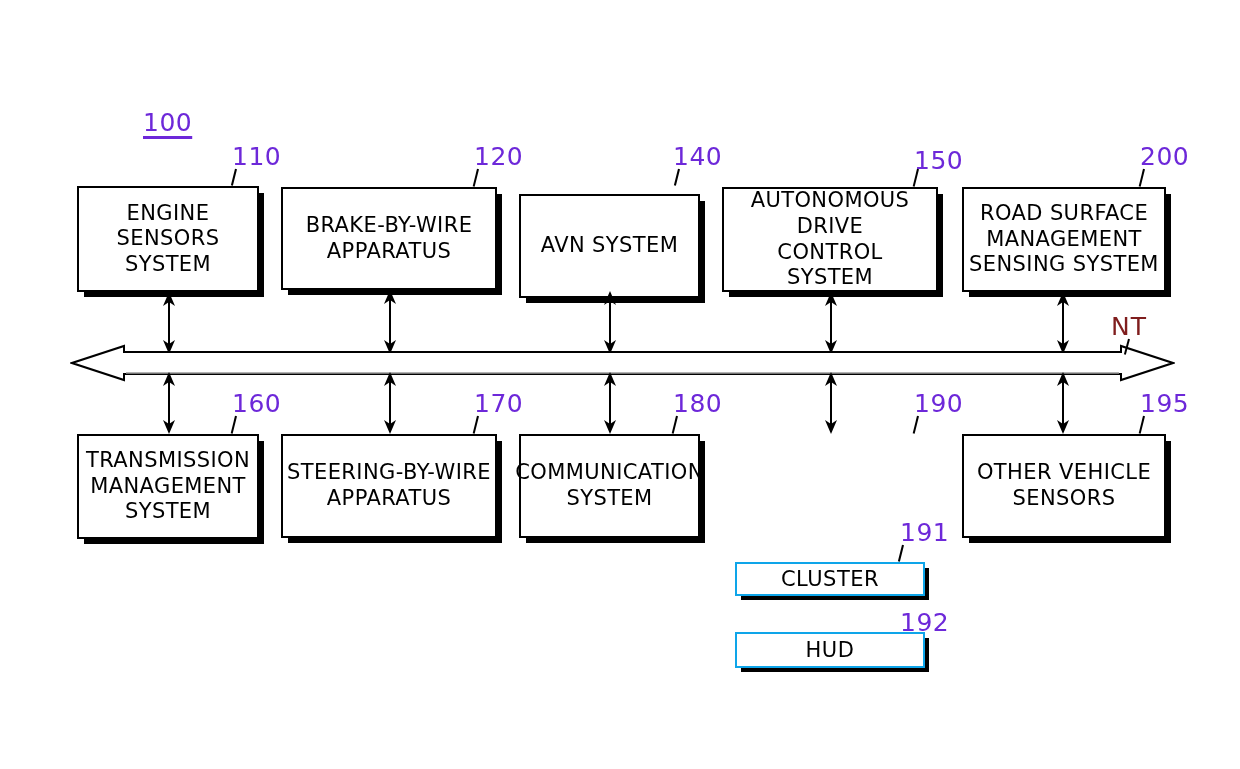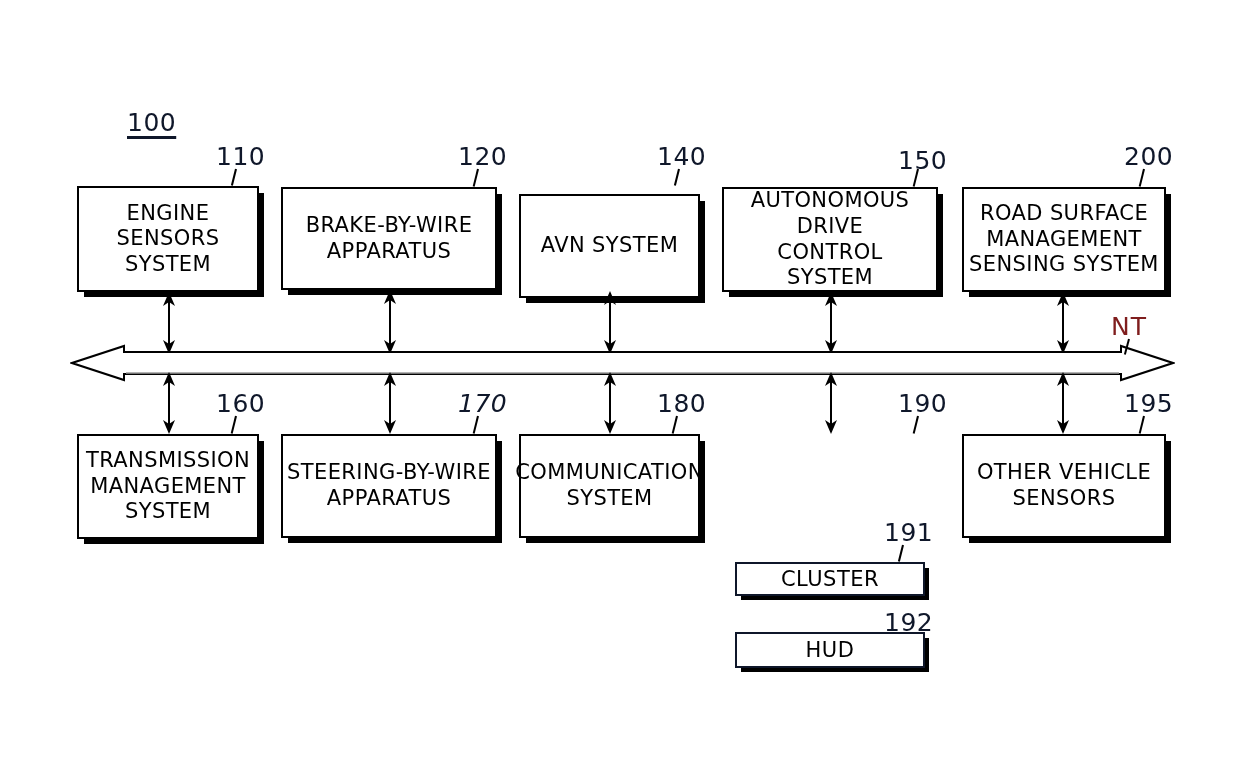--- a/index.html
+++ b/index.html
@@ -17,24 +17,25 @@
     height: 769px;
     background: #ffffff;
     overflow: hidden;
   }
 
   
   .ref {
     position: absolute;
     font-family: "DejaVu Sans", sans-serif;
     font-size: 25px;
-    color: #0f172a;
+    color: #6d28d9;
     letter-spacing: 0.5px;
     white-space: nowrap;
     line-height: 1;
+    margin-left: 16px;
   }
   .ref.underlined {
     text-decoration: underline;
     text-underline-offset: 5px;
     text-decoration-thickness: 3px;
   }
 
   
   .leader {
     position: absolute;
@@ -67,21 +68,21 @@
   
   .box.container {
     align-items: flex-start;
     justify-content: center;
     padding-top: 12px;
   }
   .subbox {
     position: absolute;
     box-sizing: border-box;
     background: #ffffff;
-    border: 2px solid #0f172a;
+    border: 2px solid #0ea5e9;
     box-shadow: 5px 5px 0 -1px #000;
     display: flex;
     align-items: center;
     justify-content: center;
   }
   .subbox .label {
     font-size: 21px;
     letter-spacing: 0.5px;
     color: #000;
   }
@@ -235,21 +236,21 @@
   </div>
 
   <div class="ref" style="left:216px; top:391px;">160</div>
   <div class="leader" style="left:235px; top:416px; height:18px; transform:rotate(14deg);"></div>
   <div class="box" style="left:77px; top:434px; width:182px; height:105px;">
     <span class="label">TRANSMISSION
 MANAGEMENT
 SYSTEM</span>
   </div>
 
-  <div class="ref" style="left:458px; top:391px;font-style:italic;">170</div>
+  <div class="ref" style="left:458px; top:391px;">170</div>
   <div class="leader" style="left:477px; top:416px; height:18px; transform:rotate(14deg);"></div>
   <div class="box" style="left:281px; top:434px; width:216px; height:104px;">
     <span class="label">STEERING-BY-WIRE
 APPARATUS</span>
   </div>
 
   <div class="ref" style="left:657px; top:391px;">180</div>
   <div class="leader" style="left:676px; top:416px; height:18px; transform:rotate(14deg);"></div>
   <div class="box" style="left:519px; top:434px; width:181px; height:104px;">
     <span class="label">COMMUNICATION

